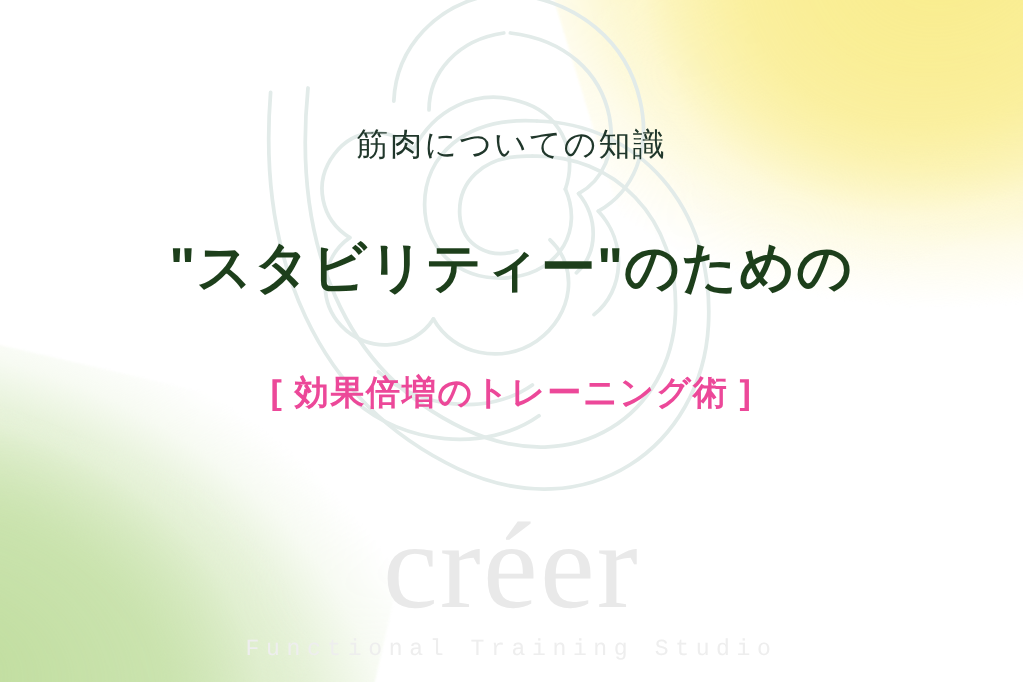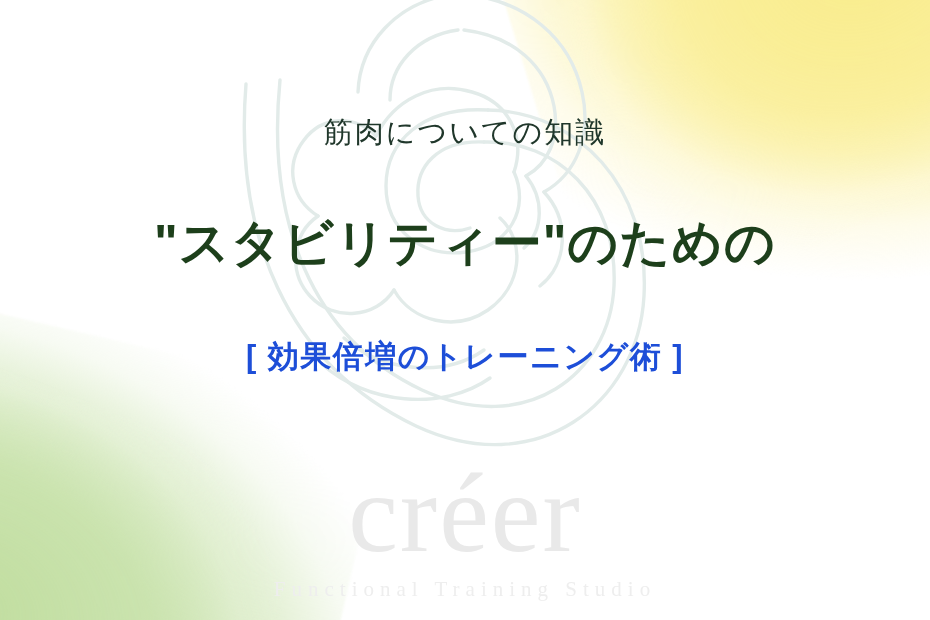--- a/index.html
+++ b/index.html
@@ -117,21 +117,21 @@
   #logo-wordmark {
     font-family: "Liberation Serif", "DejaVu Serif", serif;
     font-size: 112px;
     line-height: 0.92;
     color: #e9e9e9;
     letter-spacing: 2px;
     font-weight: 400;
   }
 
   #logo-tagline {
-    font-family: Liberation Serif, serif;
+    font-family: Liberation Mono, monospace;
     font-size: 21px;
     color: #eeeeee;
     letter-spacing: 6px;
     margin-top: 12px;
     font-weight: 400;
   }
 
   
 
   #content {
@@ -166,21 +166,21 @@
     display: block;
     white-space: nowrap;
   }
 
   #kicker {
     margin-top: 58px;
     font-size: 31px;
     font-weight: bold;
     letter-spacing: 1.5px;
     line-height: 1.3;
-    color: #1d4ed8;
+    color: #ec4899;
   }
 </style>
 </head>
 <body>
 
 <div id="card">
 
   <div class="wash" id="wash-yellow"></div>
   <div class="wash" id="wash-yellow-2"></div>
   <div class="wash" id="wash-green"></div>

